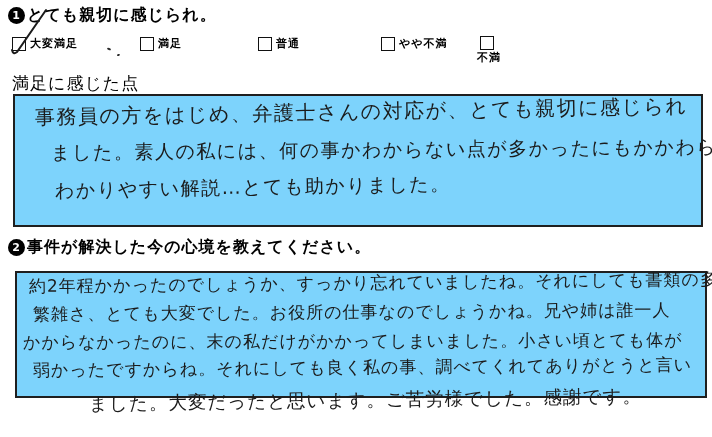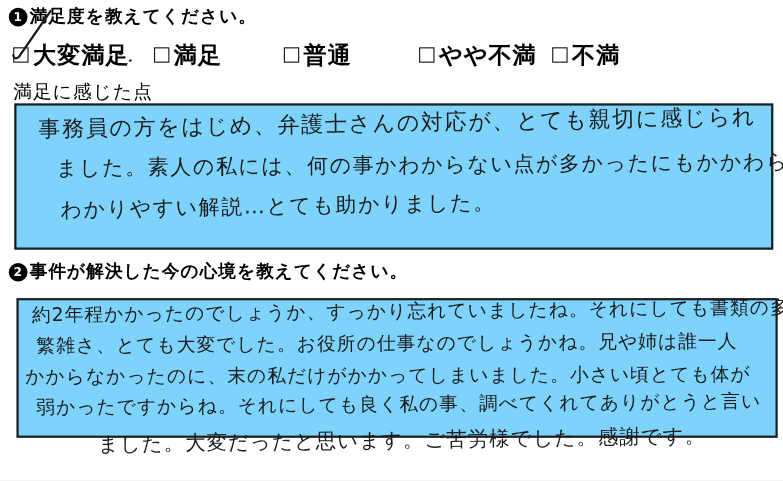--- a/index.html
+++ b/index.html
@@ -11,21 +11,21 @@
     position:absolute;font-weight:bold;font-size:16px;letter-spacing:1px;
     white-space:nowrap;display:flex;align-items:center;gap:2px;
   }
   .qnum{
     display:inline-flex;width:17px;height:17px;border-radius:50%;
     background:#000;color:#fff;font-size:11px;font-weight:bold;
     align-items:center;justify-content:center;flex:0 0 auto;
     font-family:"DejaVu Sans",sans-serif;
   }
   .option{
-    position:absolute;top:36px;font-weight:bold;font-size:21px;letter-spacing:1px;
+    position:absolute;top:36px;font-weight:bold;font-size:11px;letter-spacing:1px;
     white-space:nowrap;display:flex;align-items:center;
   }
   .cbox{
     display:inline-block;width:12px;height:12px;border:1.6px solid #111;
     margin-right:4px;background:#fff;flex:0 0 auto;
   }
   .field-label{
     position:absolute;left:12px;top:72px;font-size:17px;letter-spacing:1px;white-space:nowrap;
   }
   .answer-box{
@@ -52,40 +52,40 @@
   .smudge-1{left:107px;top:48px;width:4px;height:2px;transform:rotate(20deg);}
   .smudge-2{left:117px;top:54px;width:3px;height:2px;transform:rotate(-15deg);}
 </style>
 </head>
 <body>
 
 <div class="page">
 
   <div class="q-heading" style="left:8px;top:5px;">
     <span class="qnum">1</span>
-    <span>満足度を教えてください。</span>
+    <span>とても親切に感じられ。</span>
   </div>
 
   <div class="option" style="left:12px;">
     <span class="cbox"></span>
     <span>大変満足</span>
   </div>
   <div class="option" style="left:140px;">
     <span class="cbox"></span>
     <span>満足</span>
   </div>
   <div class="option" style="left:258px;">
     <span class="cbox"></span>
     <span>普通</span>
   </div>
   <div class="option" style="left:362px;padding-left:19px;">
     <span class="cbox"></span>
     <span>やや不満</span>
   </div>
-  <div class="option" style="left:502px;">
+  <div class="option" style="left:477px;flex-direction:column;">
     <span class="cbox"></span>
     <span>不満</span>
   </div>
 
   <svg class="checkmark-svg" width="46" height="52" viewBox="0 0 46 52">
     <path d="M 4,43 Q 5,48 9,45 Q 16,35 38,3" fill="none" stroke="#1b1b1b" stroke-width="2" stroke-linecap="round"></path>
   </svg>
 
   <div class="smudge smudge-1"></div>
   <div class="smudge smudge-2"></div>

